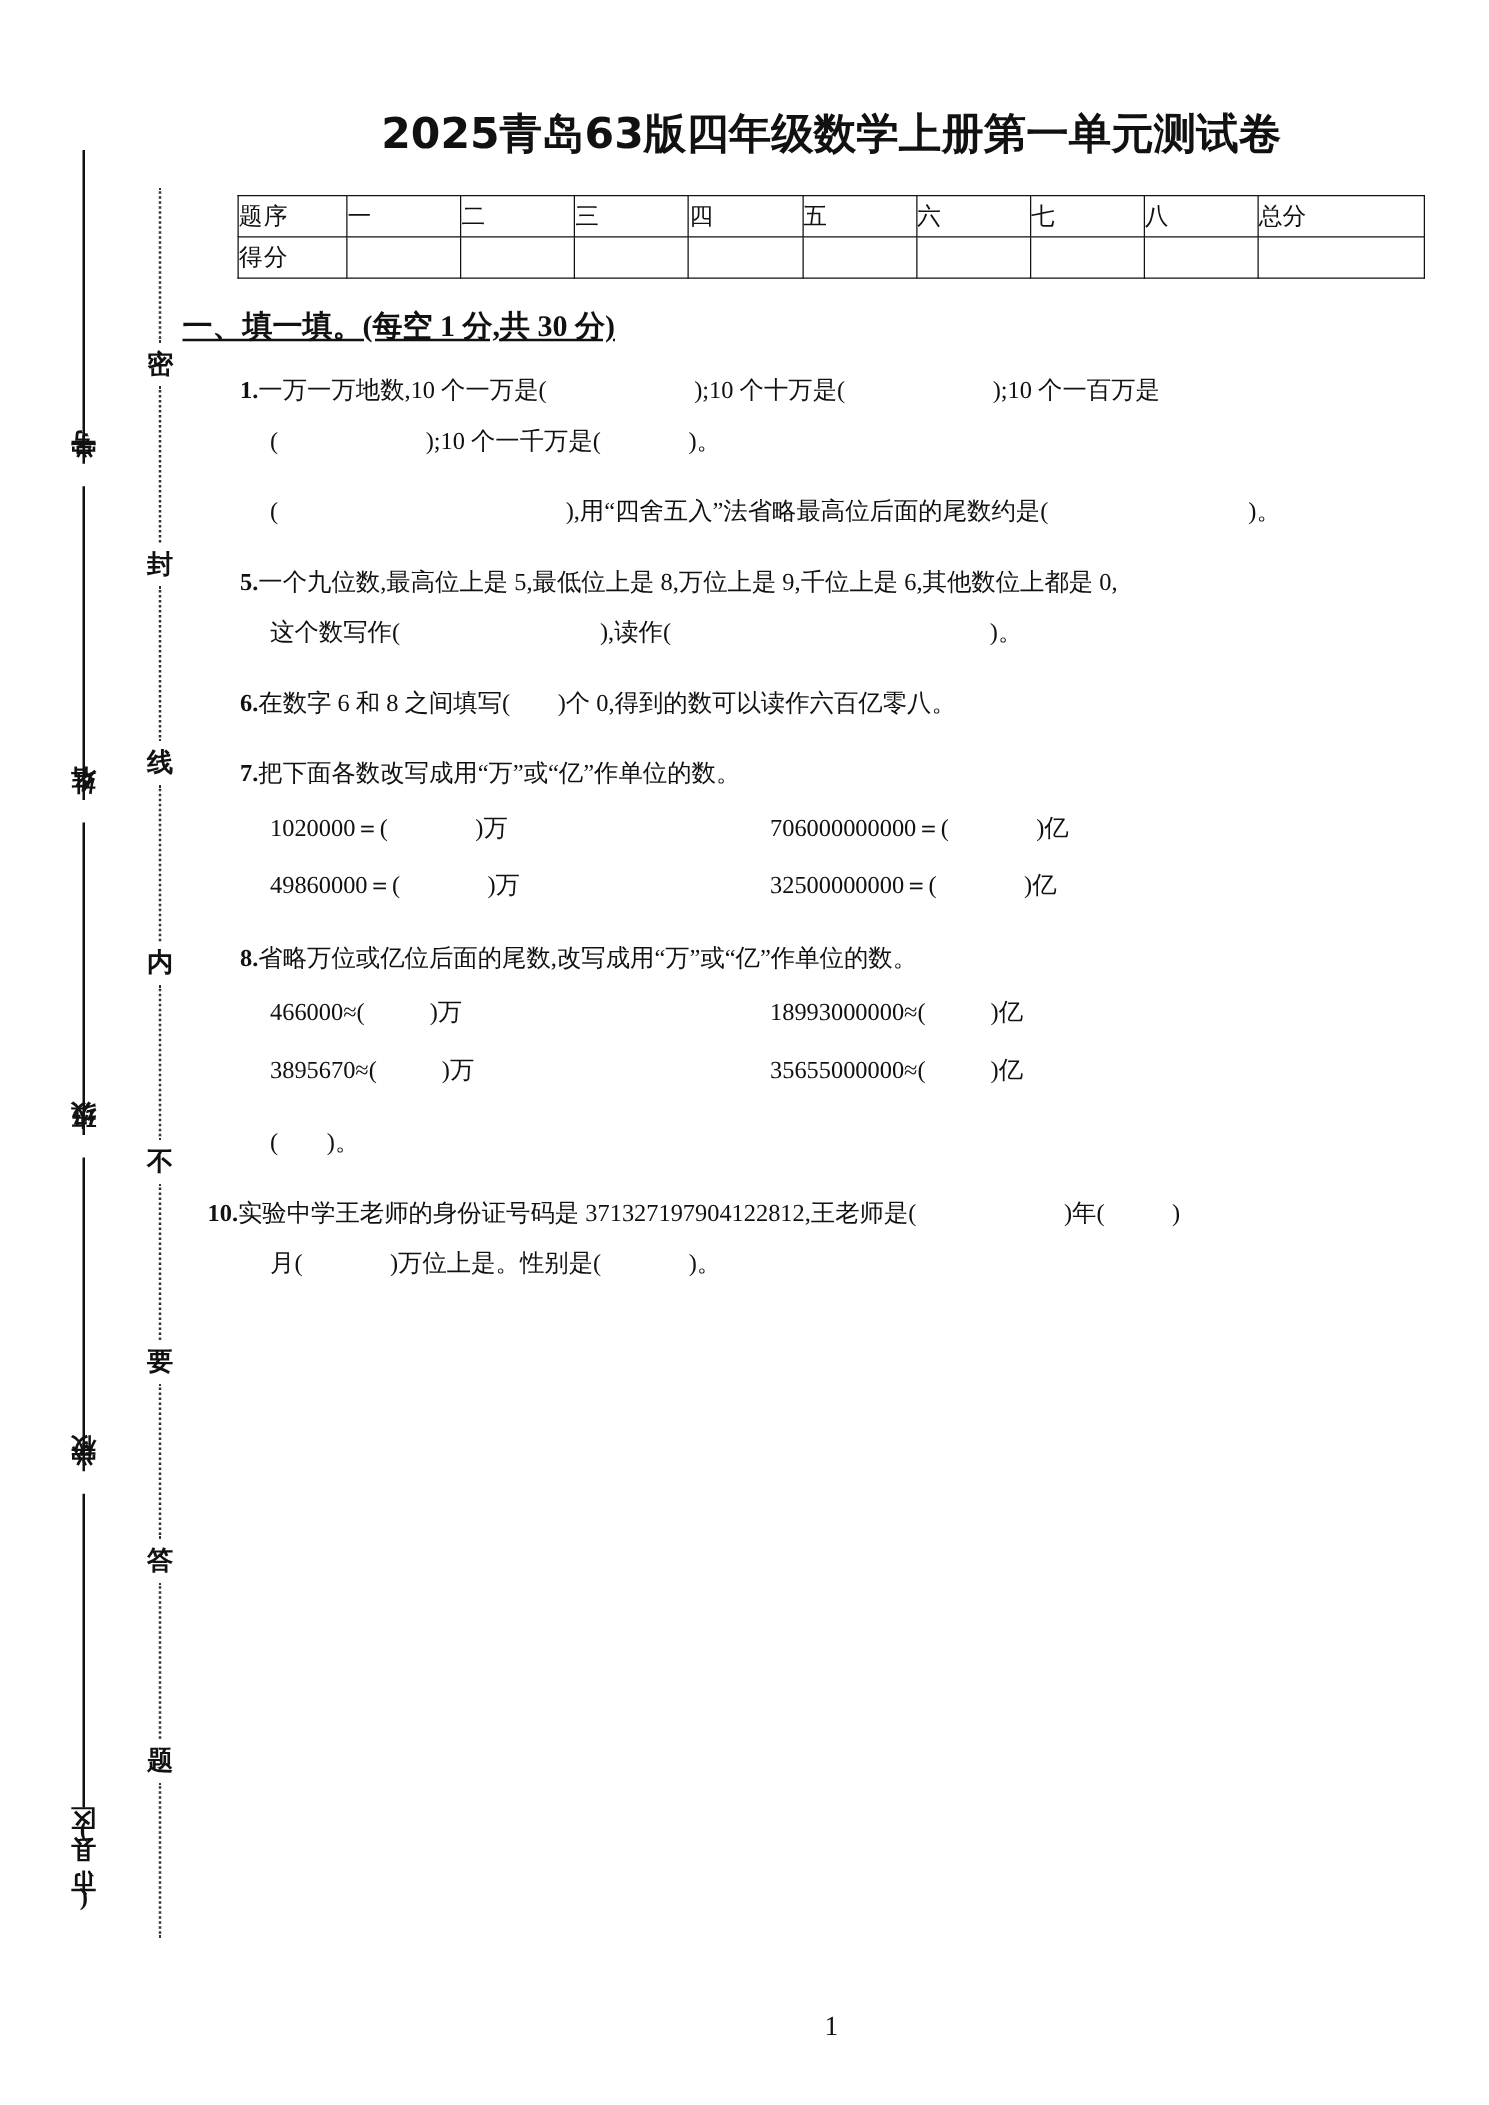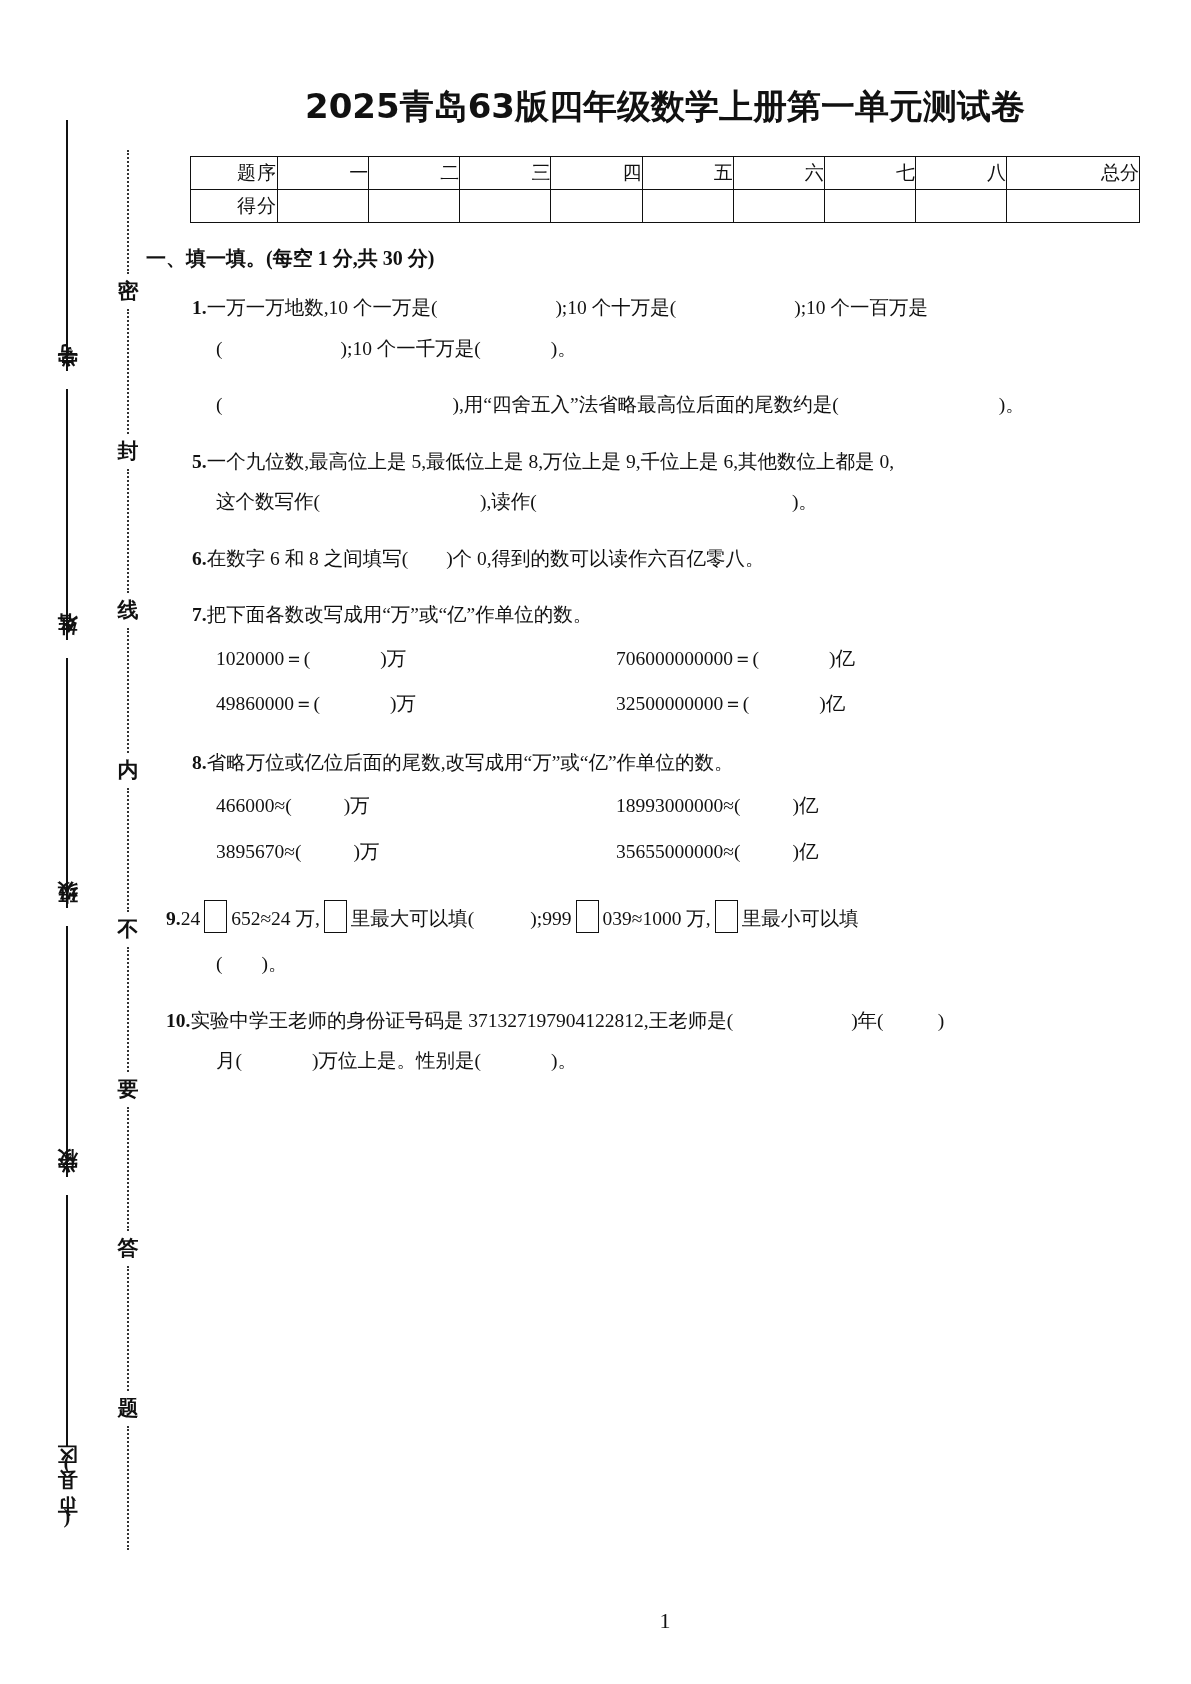--- a/index.html
+++ b/index.html
@@ -118,39 +118,40 @@
     margin: 26px 30px 0 30px;
   }
   table.score-table {
     border-collapse: collapse;
     width: 100%;
     table-layout: fixed;
   }
   table.score-table td {
     border: 1px solid #111;
     height: 26px;
-    text-align: right;
+    text-align: left;
     font-size: 19px;
     padding: 3px 0;
     font-family: Liberation Sans, sans-serif;
   }
   table.score-table td.lbl {
     width: 86px;
     letter-spacing: 1px;
   }
   table.score-table td.total {
     width: 132px;
   }
 
   
   .section-head {
-    font-size: 20px;
+    font-size: 24px;
     font-weight: 700;
     margin: 22px 0 0 -14px;
     letter-spacing: 0px;
+    text-decoration: underline;
   }
 
   
   .q {
     margin: 16px 0 0 0;
     padding-left: 32px;
     font-size: 19.5px;
     line-height: 1.0;
   }
   .q-line {
@@ -334,23 +335,20 @@
       <span class="conv-col"><span class="num">466000≈(</span><span class="blank-m" style="width:52px"></span><span>)万</span></span>
       <span class="conv-col"><span class="num">18993000000≈(</span><span class="blank-m" style="width:52px"></span><span>)亿</span></span>
     </div>
     <div class="conv-row">
       <span class="conv-col"><span class="num">3895670≈(</span><span class="blank-m" style="width:52px"></span><span>)万</span></span>
       <span class="conv-col"><span class="num">35655000000≈(</span><span class="blank-m" style="width:52px"></span><span>)亿</span></span>
     </div>
   </div>
 
   <div class="q">
-    <div class="q-line" style="margin-left:-26px">
-      <span class="qnum">9.</span><span class="num">24</span><span class="sq"></span><span class="num">652≈24 万,</span><span class="sq"></span><span>里最大可以填(</span><span class="blank-m" style="width:56px"></span><span class="num">);999</span><span class="sq"></span><span class="num">039≈1000 万,</span><span class="sq"></span><span>里最小可以填</span>
-    </div>
     <div class="q-line indent">
       <span>(　　)。</span>
     </div>
   </div>
 
   <div class="q">
     <div class="q-line" style="margin-left:-26px">
       <span class="qnum">10.</span><span>实验中学王老师的身份证号码是 371327197904122812,王老师是(</span><span class="blank-l"></span><span>)年(</span><span class="blank-m" style="width:54px"></span><span>)</span>
     </div>
     <div class="q-line indent">

